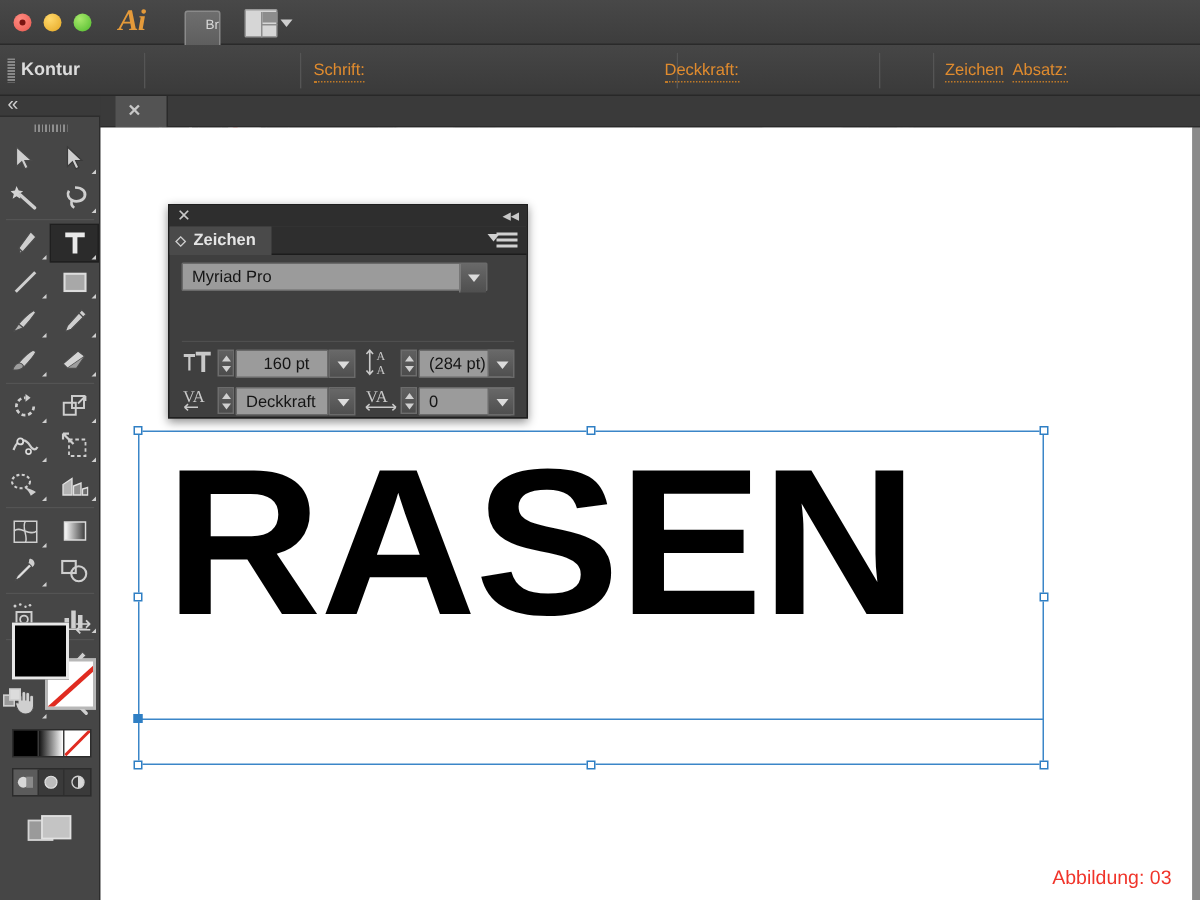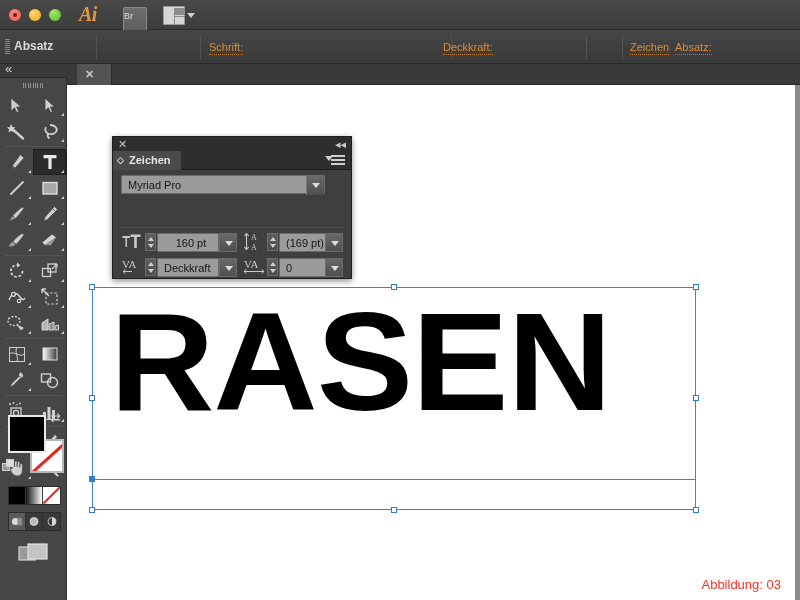--- a/index.html
+++ b/index.html
@@ -31,21 +31,21 @@
   .ai-logo {
     position: absolute; left: 79px; top: 3px;
     font-size: 20px; font-weight: bold; font-style: italic;
     color: #e49a3a; letter-spacing: -0.5px;
     font-family: "Liberation Serif", serif;
   }
   .br-btn {
     position: absolute; left: 123px; top: 7px; width: 24px; height: 30px;
     background: linear-gradient(#6e6e6e, #5a5a5a);
     border: 1px solid #8a8a8a; border-radius: 2px;
-    color: #d8d8d8; font-size: 9px; text-align: left; line-height: 16px;
+    color: #d8d8d8; font-size: 9px; text-align: right; line-height: 16px;
   }
   .br-btn::before {
     content:""; position:absolute; right:-3px; top:-3px; width:20px; height:16px;
     background: #5a5a5a; border: 1px solid #8a8a8a; border-radius: 2px; z-index:-1;
   }
   .arrange-btn { position: absolute; left: 163px; top: 6px; width: 26px; height: 19px; }
   .arrange-btn .box {
     position:absolute; left:0; top:0; width:22px; height:19px;
     background:#d6d6d6; border:1px solid #9a9a9a; border-radius:1px;
   }
@@ -398,21 +398,21 @@
         <i class="fill1"></i>
           <i class="v"></i>
           <i class="h"></i>
       </div>
       <div class="arrange-caret"></div>
     </div>
   </div>
 
   <div class="controlbar">
     <div class="grip"></div>
-    <div class="cb-label schrift" style="left:14px;">Absatz</div>
+    <div class="cb-label schrift" style="left:14px;">Kontur</div>
 
     <div class="sep" style="left:96px;"></div>
 
     <div class="swatch-fill"></div>
     <div class="mini-caret" style="left:132px; top:39px;"></div>
     <div class="swatch-stroke"></div>
     <div class="mini-caret" style="left:177px; top:39px;"></div>
 
     <div class="sep" style="left:200px;"></div>
     <div class="orange-label" style="left:209px;">Schrift:</div>
@@ -824,21 +824,21 @@
       <div class="cp-selcaret" style="left:106px; top:63px; width:18px; height:19px; border:1px solid #6a6a6a;"></div>
 
       <div class="cp-icon" style="left:130px; top:62px;">
         <svg width="19" height="19" viewBox="0 0 19 19">
           <path d="M3.5 2 L3.5 17 M1.3 4 L3.5 1.5 L5.7 4 M1.3 15 L3.5 17.5 L5.7 15" fill="none" stroke="#c9c9c9" stroke-width="1.1"></path>
           <text x="8" y="8" font-size="8" fill="#c9c9c9" font-family="Liberation Serif, serif">A</text>
           <text x="8" y="17.5" font-size="8" fill="#c9c9c9" font-family="Liberation Serif, serif">A</text>
         </svg>
       </div>
       <div class="spinner" style="left:154px; top:63px;"></div>
-      <div class="cp-nfield" style="left:166px; top:63px; width:62px;">(169 pt)</div>
+      <div class="cp-nfield" style="left:166px; top:63px; width:62px;">(284 pt)</div>
       <div class="cp-selcaret" style="left:212px; top:63px; width:18px; height:19px; border:1px solid #6a6a6a;"></div>
 
       <div class="cp-icon" style="left:9px; top:87px;">
         <svg width="20" height="17" viewBox="0 0 20 17">
           <text x="0" y="11" font-size="11" fill="#c9c9c9" font-family="Liberation Serif, serif">VA</text>
           <path d="M10 14.5 L1 14.5 M1 14.5 L3.4 12.4 M1 14.5 L3.4 16.6" fill="none" stroke="#c9c9c9" stroke-width="1"></path>
         </svg>
       </div>
       <div class="spinner" style="left:32px; top:88px;"></div>
       <div class="cp-nfield" style="left:44px; top:88px; width:62px;">Deckkraft</div>

